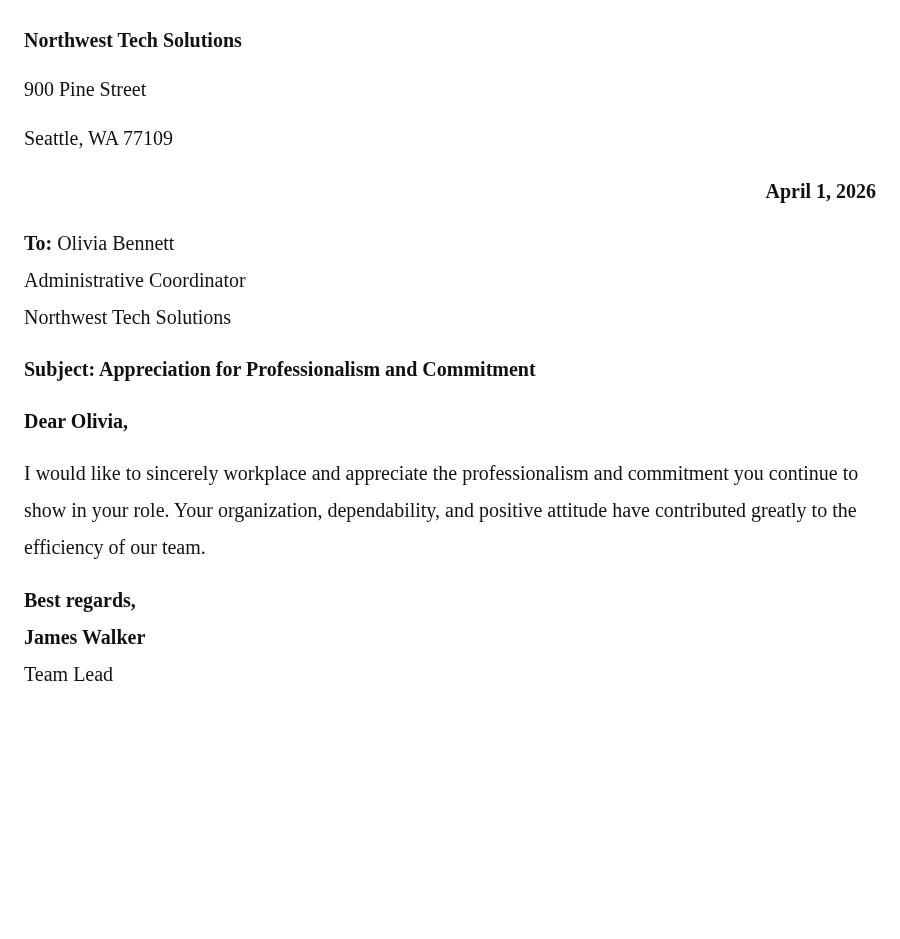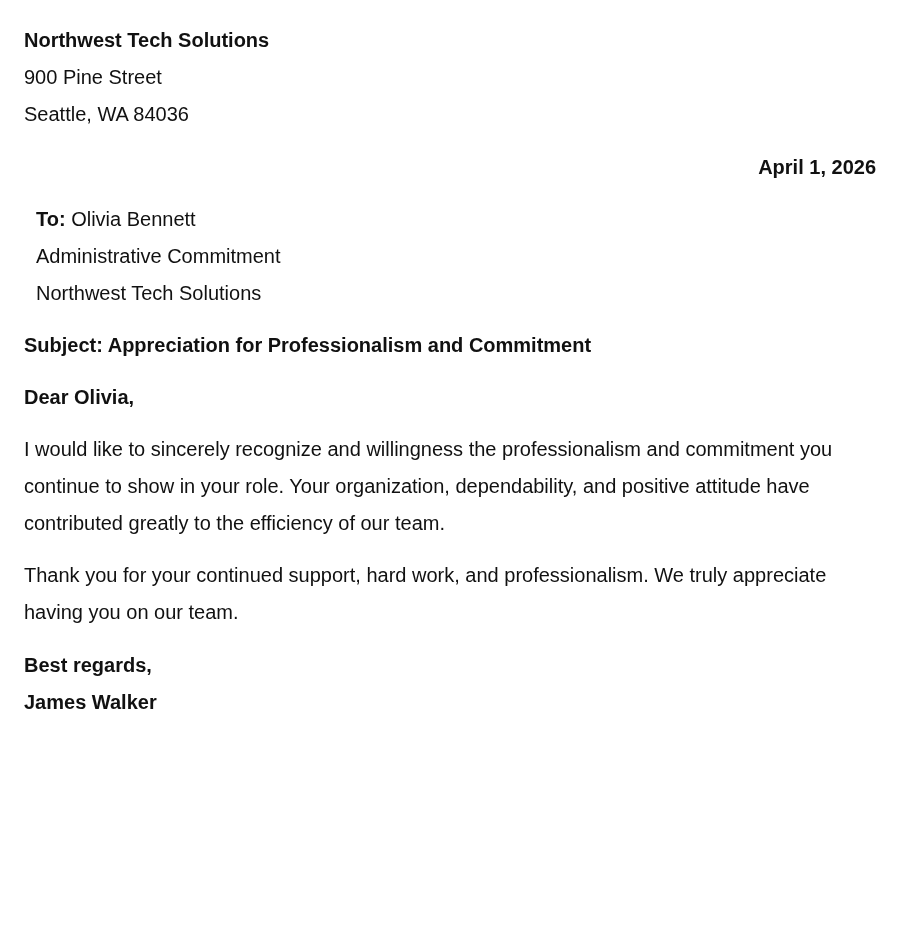--- a/index.html
+++ b/index.html
@@ -7,21 +7,21 @@
     margin: 0;
     padding: 0;
     background: #ffffff;
   }
   .page {
     position: relative;
     width: 900px;
     height: 891px;
     background: #ffffff;
     color: #111111;
-    font-family: Liberation Sans, sans-serif;
+    font-family: Liberation Serif, serif;
     font-size: 20px;
     line-height: 37px;
     box-sizing: border-box;
     padding: 22px 24px 0 24px;
     overflow: hidden;
     -webkit-font-smoothing: antialiased;
   }
 
   .letter {
     max-width: 852px;
@@ -41,37 +41,38 @@
     font-weight: 700;
   }
 
   .regular {
     font-weight: 400;
   }
 
   
   .sender-block   { margin: 0 0 0 0; }
   .date-block     { margin: 16px 0 0 0; text-align: right; }
-  .recipient-block{ margin: 15px 0 0 12px; }
+  .recipient-block{ margin: 15px 0 0 0; }
   .subject-block  { margin: 15px 0 5px 0; }
   .salutation-block { margin: 15px 0 12px 0; }
   .para-block     { margin: 15px 0 0 0; }
   .closing-block  { margin: 16px 0 0 0; }
 
   .para {
     white-space: normal;
     text-align: left;
   }
 
   
   .sender-name {
     font-weight: 700;
   }
   .sender-addr {
     font-weight: 400;
+    margin-top: 12px;
   }
 
   .to-label {
     font-weight: 700;
   }
   .to-value {
     font-weight: 400;
   }
 
   .subject-line {
@@ -92,49 +93,47 @@
 </style>
 </head>
 <body>
 
 <div class="page">
   <div class="letter">
 
     <div class="block sender-block">
       <span class="line sender-name">Northwest Tech Solutions</span>
       <span class="line sender-addr">900 Pine Street</span>
-      <span class="line sender-addr">Seattle, WA 84036</span>
+      <span class="line sender-addr">Seattle, WA 77109</span>
     </div>
 
     <div class="block date-block">
       <span class="line bold">April 1, 2026</span>
     </div>
 
     <div class="block recipient-block">
       <span class="line"><span class="to-label">To:</span><span class="to-value"> Olivia Bennett</span></span>
-      <span class="line regular">Administrative Commitment</span>
+      <span class="line regular">Administrative Coordinator</span>
       <span class="line regular">Northwest Tech Solutions</span>
     </div>
 
     <div class="block subject-block">
       <span class="line subject-line">Subject: Appreciation for Professionalism and Commitment</span>
     </div>
 
     <div class="block salutation-block">
       <span class="line salutation">Dear Olivia,</span>
     </div>
 
     <div class="block para-block">
-      <p class="para block">I would like to sincerely recognize and willingness the professionalism and commitment you continue to show in your role. Your organization, dependability, and positive attitude have contributed greatly to the efficiency of our team.</p>
+      <p class="para block">I would like to sincerely workplace and appreciate the professionalism and commitment you continue to show in your role. Your organization, dependability, and positive attitude have contributed greatly to the efficiency of our team.</p>
     </div>
 
 
-    <div class="block para-block">
-      <p class="para block">Thank you for your continued support, hard work, and professionalism. We truly appreciate having you on our team.</p>
-    </div>
 
     <div class="block closing-block">
       <span class="line closing-phrase">Best regards,</span>
       <span class="line signer-name">James Walker</span>
+      <span class="line signer-title">Team Lead</span>
     </div>
 
   </div>
 </div>
 
 </body></html>

